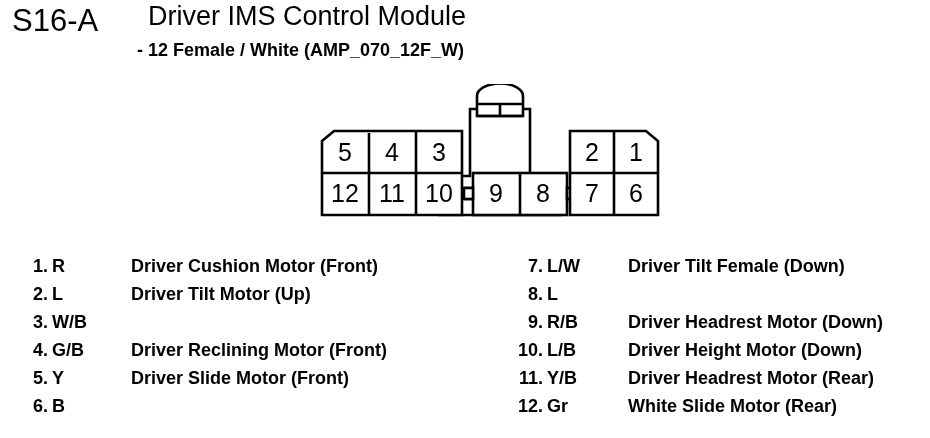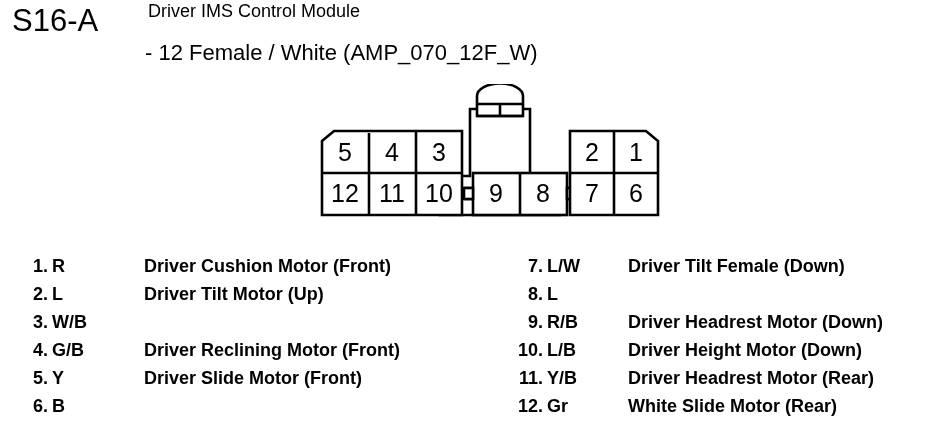--- a/index.html
+++ b/index.html
@@ -32,30 +32,30 @@
     top: 3px;
     font-size: 31px;
     font-weight: 400;
     letter-spacing: 0px;
     white-space: nowrap;
   }
   #module-title {
     position: absolute;
     left: 148px;
     top: 1px;
-    font-size: 18px;
+    font-size: 27px;
     font-weight: 400;
     white-space: nowrap;
   }
   #connector-subtitle {
     position: absolute;
-    left: 145px;
+    left: 137px;
     top: 40px;
-    font-size: 22px;
-    font-weight: normal;
+    font-size: 18px;
+    font-weight: bold;
     white-space: nowrap;
   }
 
   
   #connector-drawing {
     position: absolute;
     left: 300px;
     top: 84px;
     width: 380px;
     height: 140px;
@@ -115,21 +115,21 @@
     position: absolute;
     left: 38px;
     font-size: 18px;
     font-weight: bold;
   }
   .pin-desc {
     position: absolute;
     font-size: 18px;
     font-weight: bold;
   }
-  #legend-column-left  .pin-desc { left: 130px; }
+  #legend-column-left  .pin-desc { left: 117px; }
   #legend-column-right .pin-desc { left: 119px; }
 </style>
 </head>
 <body>
 
 <div id="header-block">
   <div id="connector-code">S16-A</div>
   <div id="module-title">Driver IMS Control Module</div>
   <div id="connector-subtitle">- 12 Female / White (AMP_070_12F_W)</div>
 </div>

